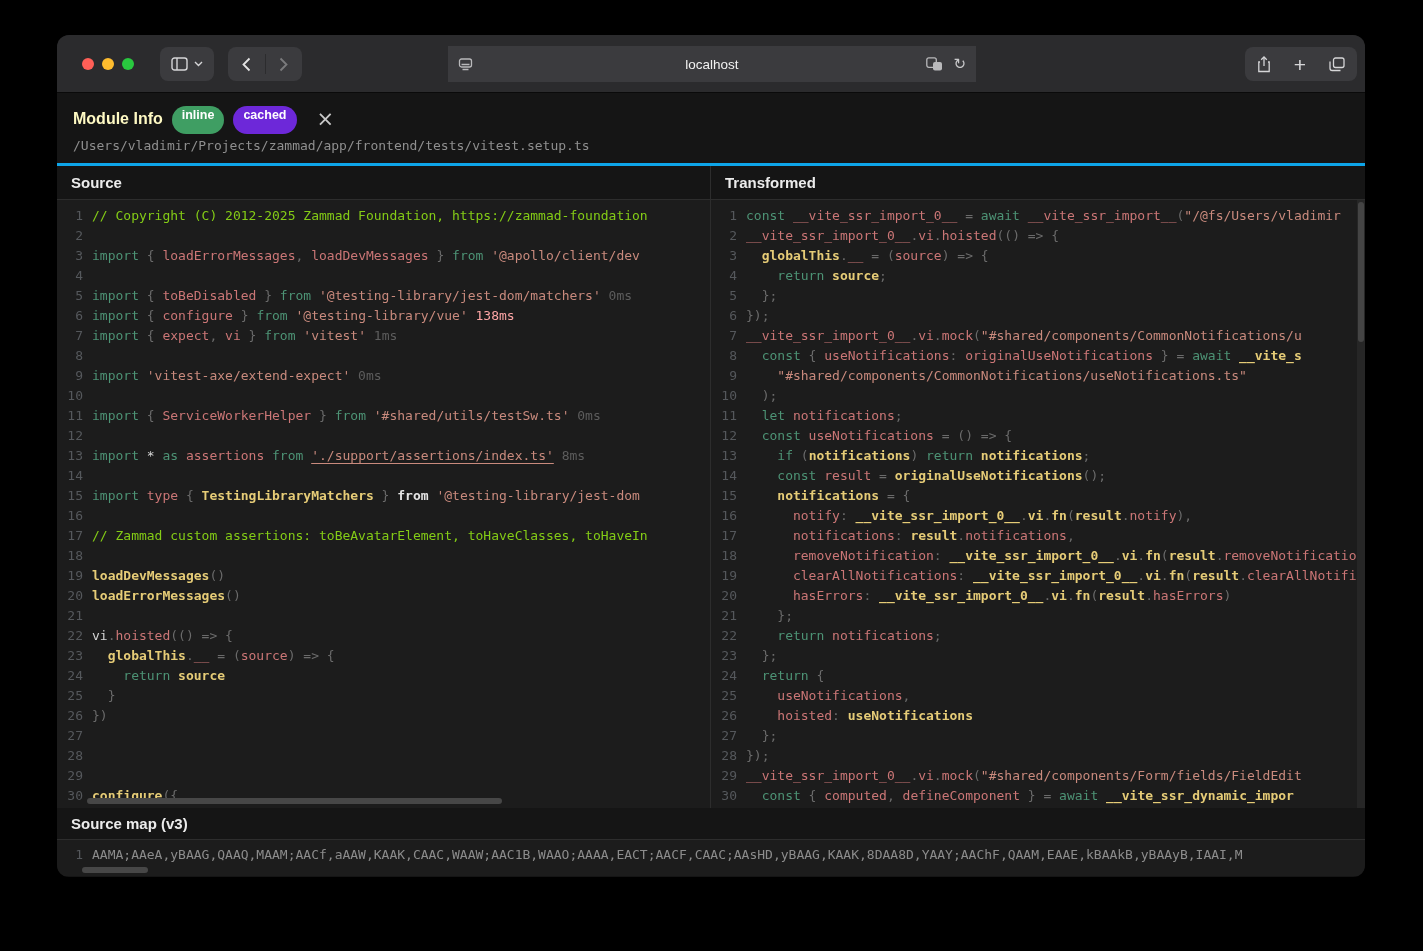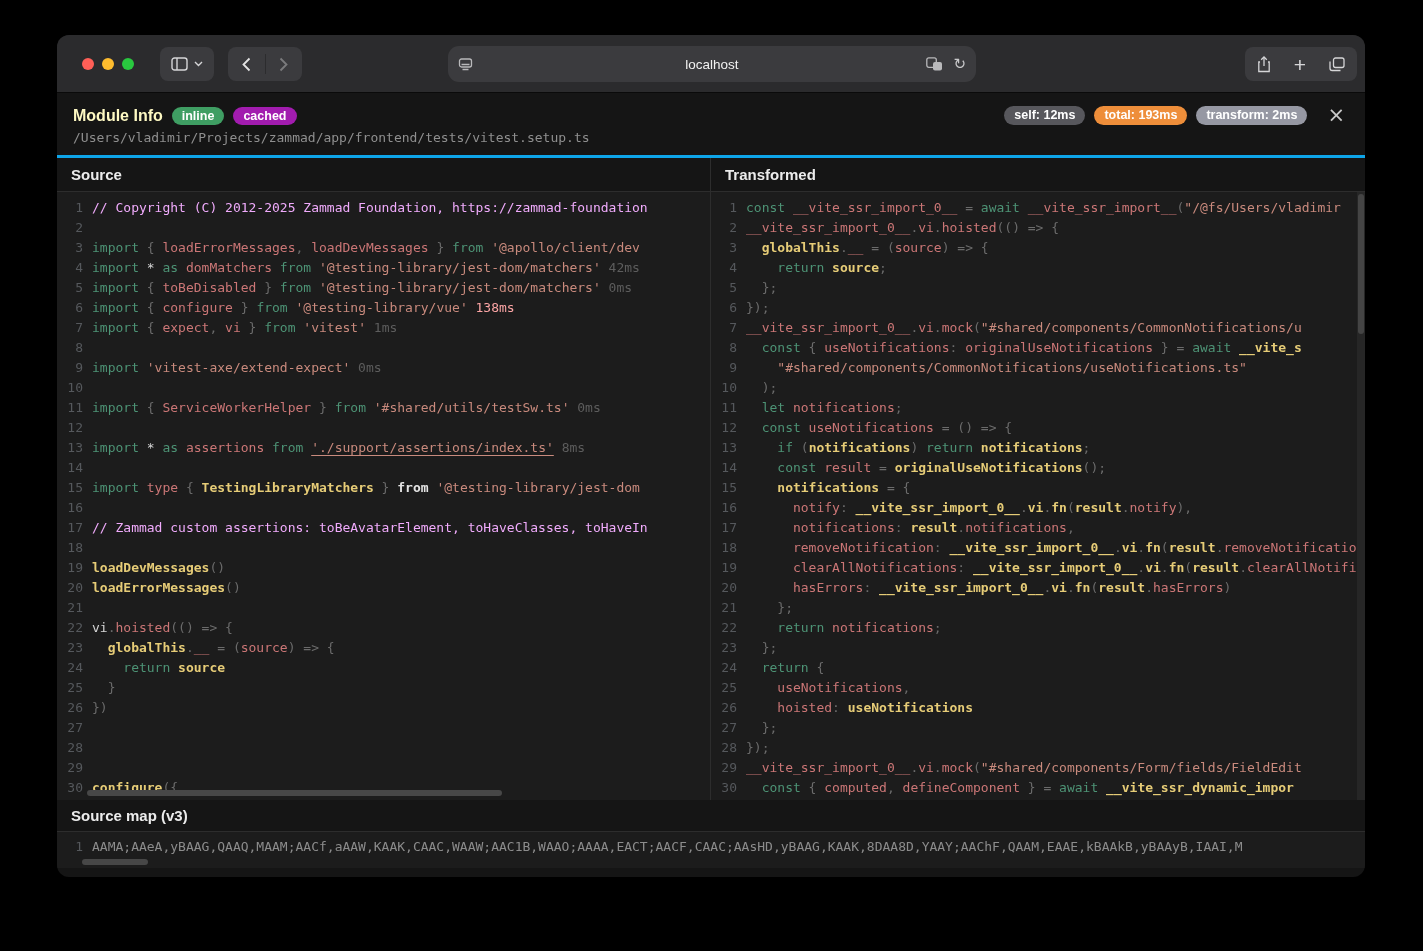--- a/index.html
+++ b/index.html
@@ -14,32 +14,32 @@
   .dot { width:12px; height:12px; border-radius:50%; }
   .dot.r { background:#ff5f57; } .dot.y { background:#febc2e; } .dot.g { background:#29c83f; }
   .tb-group { position:absolute; top:12px; height:34px; background:#3b3b3e; border-radius:8px;
     display:flex; align-items:center; justify-content:center; color:#d6d6d8; }
   .grp-sidebar { left:103px; width:54px; gap:6px; }
   .grp-nav { left:171px; width:74px; }
   .grp-nav .half { width:37px; display:flex; align-items:center; justify-content:center; height:100%; }
   .grp-nav .sep { width:1px; height:20px; background:#2c2c2e; }
   .fwd { opacity:.38; }
   .urlbar { position:absolute; left:391px; top:11px; width:528px; height:36px; background:#3b3b3e;
-    border-radius:11px; display:flex; align-items:center; padding:0 10px; }
+    border-radius:0; display:flex; align-items:center; padding:0 10px; }
   .urlbar .label { position:absolute; left:0; right:0; text-align:center; color:#f1f1f1; font-size:13.5px; }
   .url-right { margin-left:auto; display:flex; align-items:center; gap:10px; color:#b9b9bb; }
   .reload { font-size:15px; color:#c8c8ca; }
   .grp-right { right:8px; width:112px; justify-content:space-around; }
   svg.ic { display:block; }
 
   
   .mod-header { padding:12px 16px 10px 16px; background:#151515; }
   .mh-row1 { display:flex; align-items:center; }
   .mh-title { font-size:16px; font-weight:700; color:#fef9c3; }
-  .pill { display:inline-block; padding:3px 10px 3px; border-radius:999px; font-size:12.5px;
+  .pill { display:inline-block; padding:3px 10px 12px; border-radius:999px; font-size:12.5px;
     font-weight:700; color:#fff; line-height:1; margin-left:9px; }
   .timings { margin-left:auto; display:flex; align-items:center; }
   .close-x { margin-left:20px; margin-right:4px; color:#c9c9c9; font-size:21px; line-height:1;
     background:none; border:none; cursor:pointer; font-family:"DejaVu Sans", sans-serif; }
   .mh-path { margin-top:4px; font-family:"DejaVu Sans Mono", monospace; font-size:13px; color:#8f8f8f; }
 
   
   .panels { display:flex; height:645px; border-top:3px solid #0ea5e9; }
   .panel { width:50%; display:flex; flex-direction:column; min-width:0; }
   .panel.left { border-right:1px solid #2d2d2d; }
@@ -50,21 +50,21 @@
   .cl { display:flex; white-space:pre; }
   .ln { flex:none; width:26px; text-align:right; color:#55585c; }
   .cc { padding-left:9px; }
 
   .t-kw  { color:#4d9375; }
   .t-id  { color:#cb7676; }
   .t-str { color:#c98a7d; }
   .t-lnk { color:#c98a7d; text-decoration:underline; text-underline-offset:3px; cursor:pointer; }
   .t-fn  { color:#e6cc77; font-weight:600; }
   .t-pu  { color:#6b6b6b; }
-  .t-cm  { color:#f0abfc; }
+  .t-cm  { color:#84cc16; }
   .t-pl  { color:#d6d6d6; }
   .t-plb { color:#e4e4e4; font-weight:700; }
   .t-tm  { color:#5d5d5d; }
   .t-tms { color:#fca5a5; }
   .t-map { color:#8c8c8c; }
 
   .hscroll { position:absolute; height:6px; border-radius:3px; background:#474747; bottom:3px; }
   .hs-src { left:30px; width:415px; }
   .hs-map { left:25px; width:66px; }
   .vtrack { position:absolute; right:0; top:0; bottom:0; width:8px; background:#262626; }
@@ -138,39 +138,34 @@
       <svg class="ic" width="16" height="15" viewBox="0 0 16 15" fill="none" stroke="#d6d6d8" stroke-width="1.3">
         <rect x="4.5" y="1" width="10.5" height="9.5" rx="2"></rect>
           <path d="M11.5 13.5 H3.2 A2.2 2.2 0 0 1 1 11.3 V4.5"></path>
       </svg>
     </div>
   </div>
 
   <div class="mod-header">
     <div class="mh-row1">
       <span class="mh-title">Module Info</span>
-      <span><span class="pill" style="background: rgb(63, 158, 99);">inline</span><span class="pill" style="background: #a21caf;">cached</span></span>
-      <span class="timings">
-          <span class="pill" style="background: rgb(87, 87, 92);">self: 12ms</span>
-          <span class="pill" style="background: rgb(238, 142, 58);">total: 193ms</span>
-          <span class="pill" style="background: rgb(150, 152, 163);">transform: 2ms</span>
-        </span>
+      <span><span class="pill" style="background: rgb(63, 158, 99);">inline</span><span class="pill" style="background: #6d28d9;">cached</span></span>
       <button class="close-x">×</button>
     </div>
     <div class="mh-path">/Users/vladimir/Projects/zammad/app/frontend/tests/vitest.setup.ts</div>
   </div>
 
   <div class="panels">
     <div class="panel left">
       <div class="panel-header">Source</div>
       <div class="code">
           <div class="cl"><span class="ln">1</span><span class="cc"><span class="t-cm">// Copyright (C) 2012-2025 Zammad Foundation, https://zammad-foundation</span></span></div>
           <div class="cl"><span class="ln">2</span><span class="cc"></span></div>
           <div class="cl"><span class="ln">3</span><span class="cc"><span class="t-kw">import</span><span class="t-pu"> { </span><span class="t-id">loadErrorMessages</span><span class="t-pu">, </span><span class="t-id">loadDevMessages</span><span class="t-pu"> } </span><span class="t-kw">from</span><span class="t-str"> '@apollo/client/dev</span></span></div>
-          <div class="cl"><span class="ln">4</span><span class="cc"><span class="t-kw">import</span><span class="t-pl"> * </span><span class="t-kw">as</span><span class="t-id"> domMatchers</span><span class="t-kw"> from</span><span class="t-str"> '@testing-library/jest-dom/matchers'</span><span class="t-tm"> 42ms</span></span></div>
+          <div class="cl"><span class="ln">4</span></div>
           <div class="cl"><span class="ln">5</span><span class="cc"><span class="t-kw">import</span><span class="t-pu"> { </span><span class="t-id">toBeDisabled</span><span class="t-pu"> } </span><span class="t-kw">from</span><span class="t-str"> '@testing-library/jest-dom/matchers'</span><span class="t-tm"> 0ms</span></span></div>
           <div class="cl"><span class="ln">6</span><span class="cc"><span class="t-kw">import</span><span class="t-pu"> { </span><span class="t-id">configure</span><span class="t-pu"> } </span><span class="t-kw">from</span><span class="t-str"> '@testing-library/vue'</span><span class="t-tms"> 138ms</span></span></div>
           <div class="cl"><span class="ln">7</span><span class="cc"><span class="t-kw">import</span><span class="t-pu"> { </span><span class="t-id">expect</span><span class="t-pu">, </span><span class="t-id">vi</span><span class="t-pu"> } </span><span class="t-kw">from</span><span class="t-str"> 'vitest'</span><span class="t-tm"> 1ms</span></span></div>
           <div class="cl"><span class="ln">8</span></div>
           <div class="cl"><span class="ln">9</span><span class="cc"><span class="t-kw">import</span><span class="t-str"> 'vitest-axe/extend-expect'</span><span class="t-tm"> 0ms</span></span></div>
           <div class="cl"><span class="ln">10</span><span class="cc"></span></div>
           <div class="cl"><span class="ln">11</span><span class="cc"><span class="t-kw">import</span><span class="t-pu"> { </span><span class="t-id">ServiceWorkerHelper</span><span class="t-pu"> } </span><span class="t-kw">from</span><span class="t-str"> '#shared/utils/testSw.ts'</span><span class="t-tm"> 0ms</span></span></div>
           <div class="cl"><span class="ln">12</span><span class="cc"></span></div>
           <div class="cl"><span class="ln">13</span><span class="cc"><span class="t-kw">import</span><span class="t-pl"> * </span><span class="t-kw">as</span><span class="t-id"> assertions</span><span class="t-kw"> from</span><span class="t-pl"> </span><span class="t-lnk">'./support/assertions/index.ts'</span><span class="t-tm"> 8ms</span></span></div>
           <div class="cl"><span class="ln">14</span><span class="cc"></span></div>

